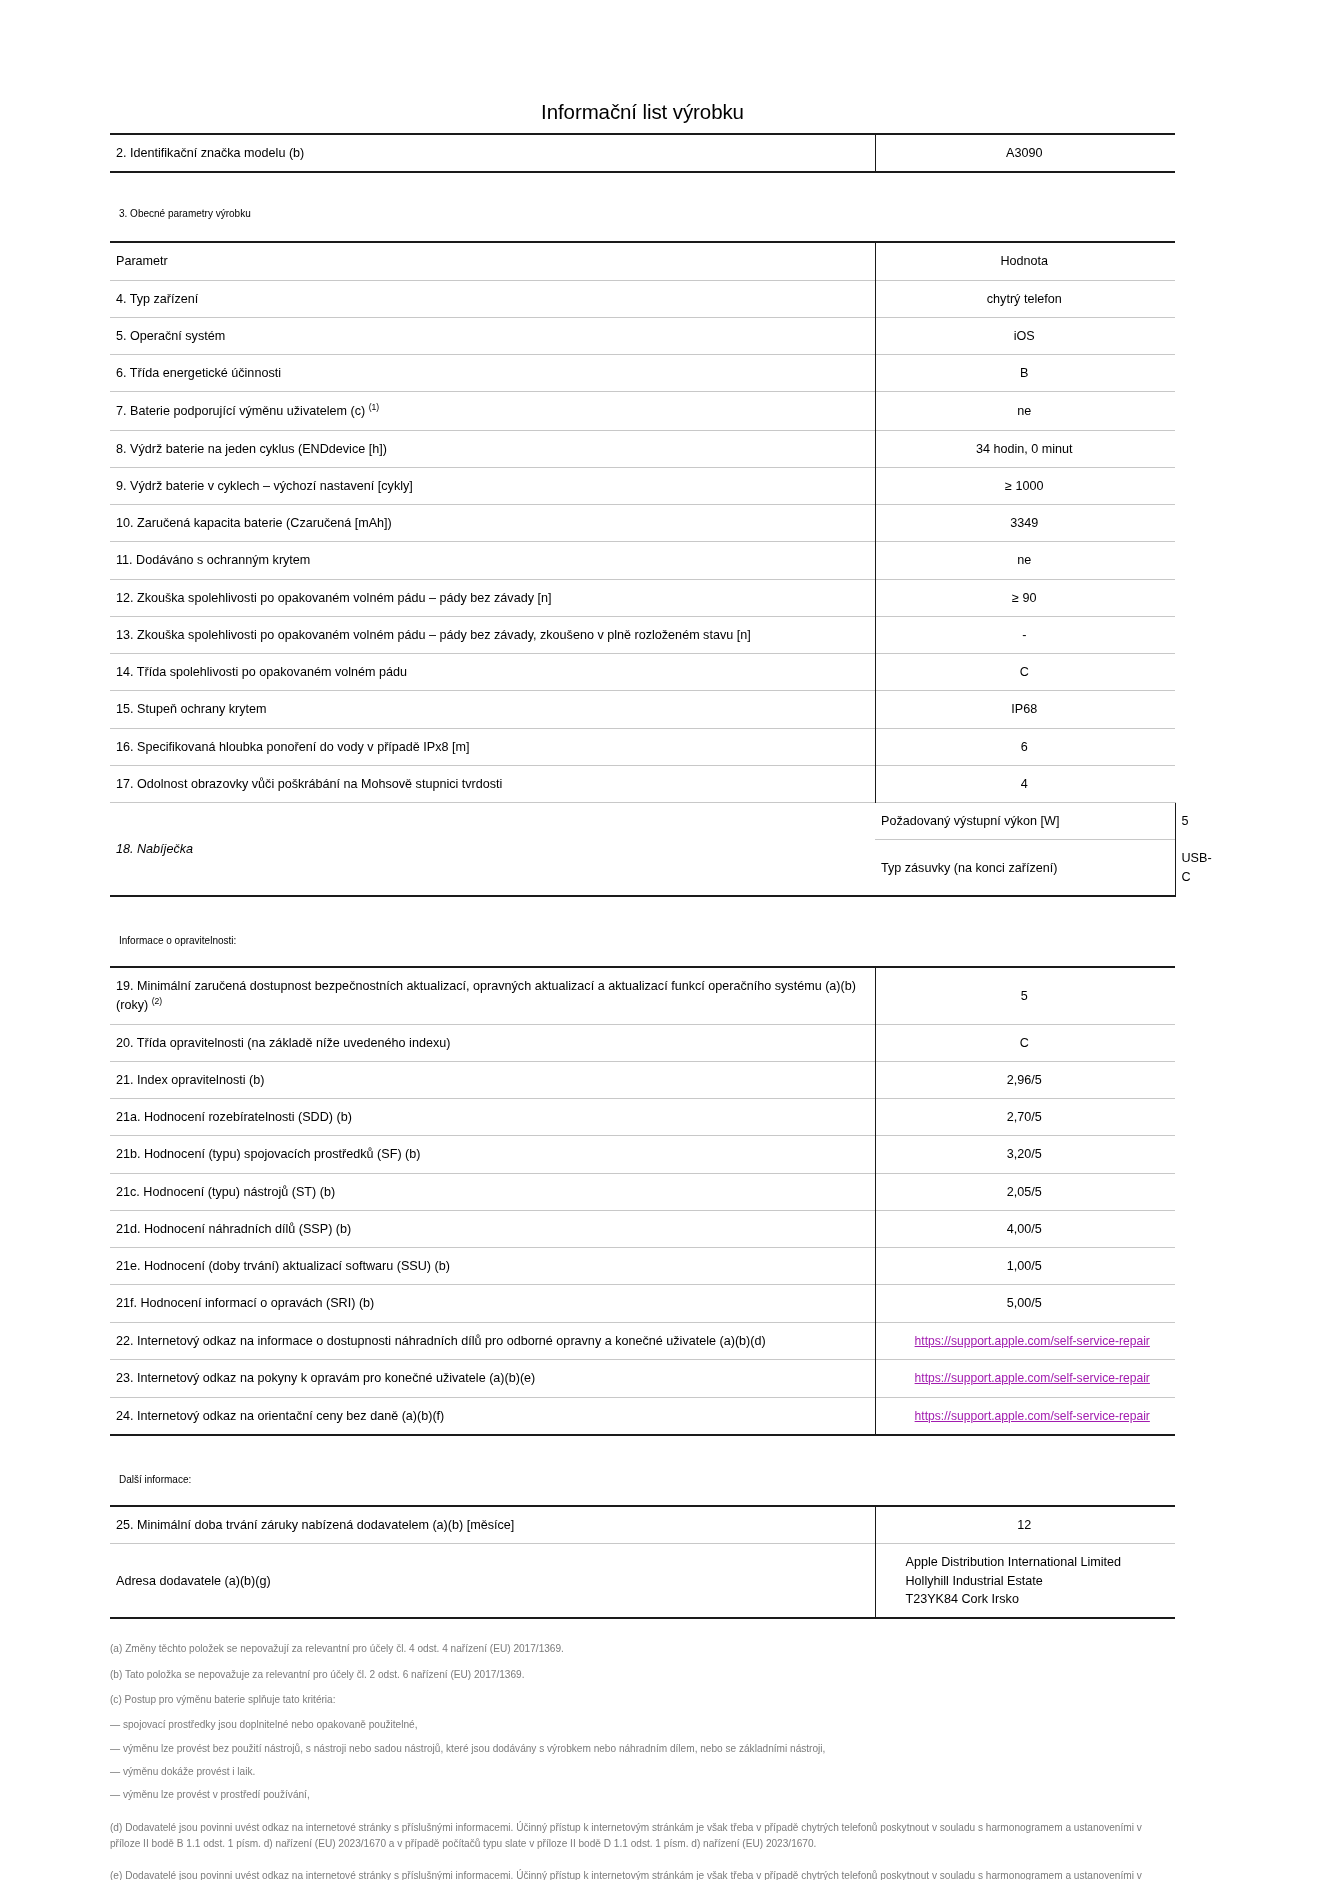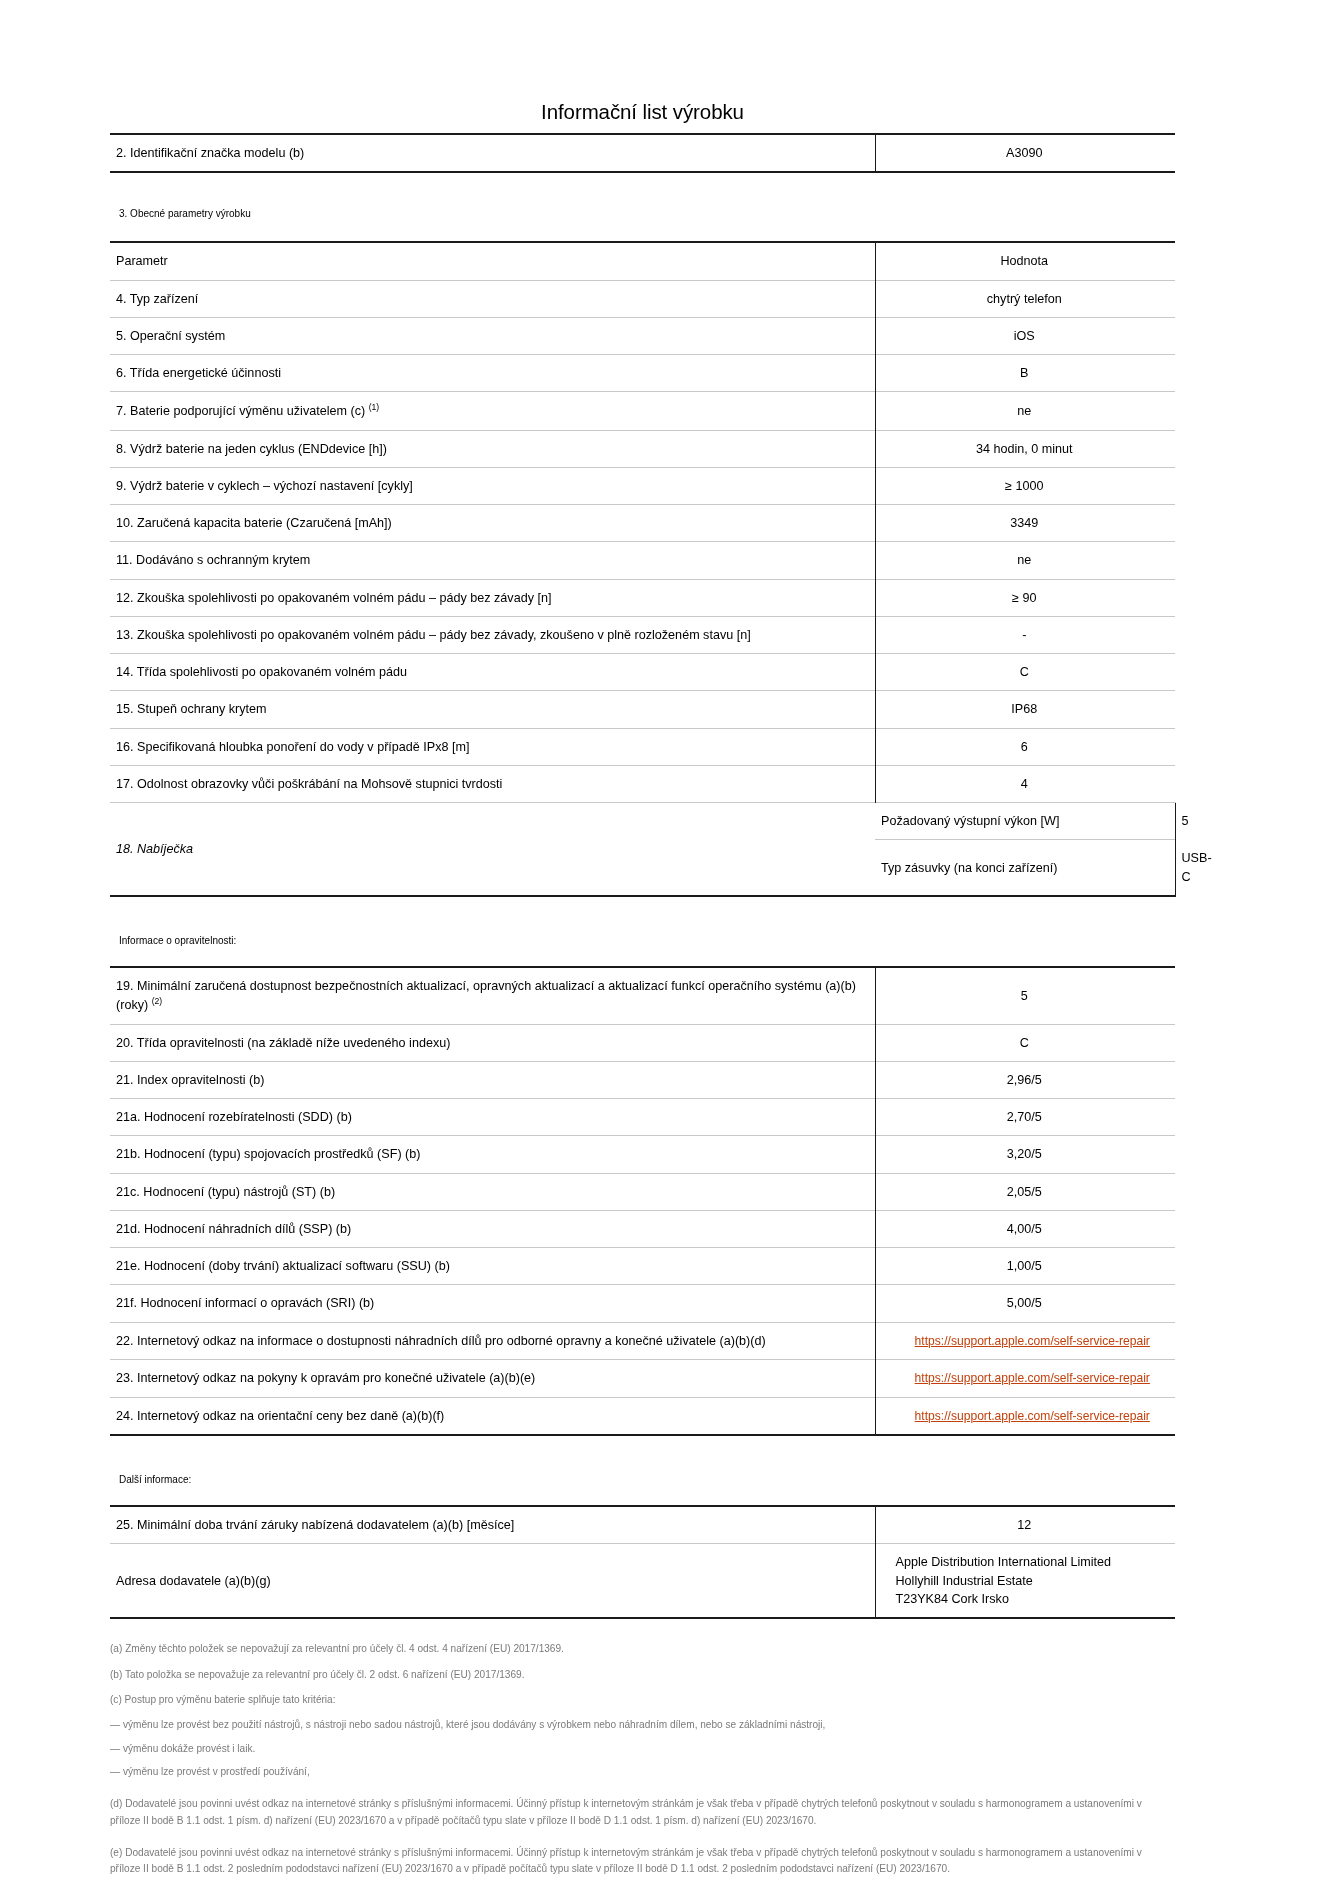--- a/index.html
+++ b/index.html
@@ -49,42 +49,42 @@
     line-height: 1.45;
   }
   .tbl tr:first-child td { border-top: none; }
   .tbl .c-label { width: 765px; }
   .tbl .c-sub   { width: 300px; }
   .tbl .c-value {
     width: 300px;
     text-align: center;
     border-left: 1.4px solid #1a1a1a;
   }
-  .tbl .c-value.left { text-align: left; padding-left: 20px; }
+  .tbl .c-value.left { text-align: left; padding-left: 30px; }
   table.rule-outer { border-top: 2.2px solid #1a1a1a; border-bottom: 2.2px solid #1a1a1a; }
 
   
   .charger-label {
     vertical-align: top;
     padding-top: 11px;
     font-style: italic;
   }
 
   
   .section-head {
     font-size: 10px;
     font-weight: normal;
     margin: 8px;
     padding: 27px 0 14px 1px;
   }
   .section-head.tight { padding-top: 30px; padding-bottom: 12px; }
 
   
   .link {
-    color: #c2410c;
+    color: #a21caf;
     text-decoration: underline;
     font-size: 12.1px;
     cursor: pointer;
     margin-left: 16px;
   }
 
   
   sup { font-size: 8.6px; vertical-align: super; }
 
   
@@ -267,20 +267,21 @@
           <span class="addr-line">T23YK84 Cork Irsko</span>
         </td>
       </tr>
     </tbody>
   </table>
 
   <div class="notes">
     <p>(a) Změny těchto položek se nepovažují za relevantní pro účely čl. 4 odst. 4 nařízení (EU) 2017/1369.</p>
     <p>(b) Tato položka se nepovažuje za relevantní pro účely čl. 2 odst. 6 nařízení (EU) 2017/1369.</p>
     <p>(c) Postup pro výměnu baterie splňuje tato kritéria:</p>
+    <p class="dash">— spojovací prostředky jsou doplnitelné nebo opakovaně použitelné,</p>
     <p class="dash">— výměnu lze provést bez použití nástrojů, s nástroji nebo sadou nástrojů, které jsou dodávány s výrobkem nebo náhradním dílem, nebo se základními nástroji,</p>
     <p class="dash">— výměnu dokáže provést i laik.</p>
     <p class="dash">— výměnu lze provést v prostředí používání,</p>
     <p class="gap wide">(d) Dodavatelé jsou povinni uvést odkaz na internetové stránky s příslušnými informacemi. Účinný přístup k internetovým stránkám je však třeba v případě chytrých telefonů poskytnout v souladu s harmonogramem a ustanoveními v příloze II bodě B 1.1 odst. 1 písm. d) nařízení (EU) 2023/1670 a v případě počítačů typu slate v příloze II bodě D 1.1 odst. 1 písm. d) nařízení (EU) 2023/1670.</p>
     <p class="gap wide">(e) Dodavatelé jsou povinni uvést odkaz na internetové stránky s příslušnými informacemi. Účinný přístup k internetovým stránkám je však třeba v případě chytrých telefonů poskytnout v souladu s harmonogramem a ustanoveními v příloze II bodě B 1.1 odst. 2 posledním pododstavci nařízení (EU) 2023/1670 a v případě počítačů typu slate v příloze II bodě D 1.1 odst. 2 posledním pododstavci nařízení (EU) 2023/1670.</p>
 
   </div>
 
 </div>
 

